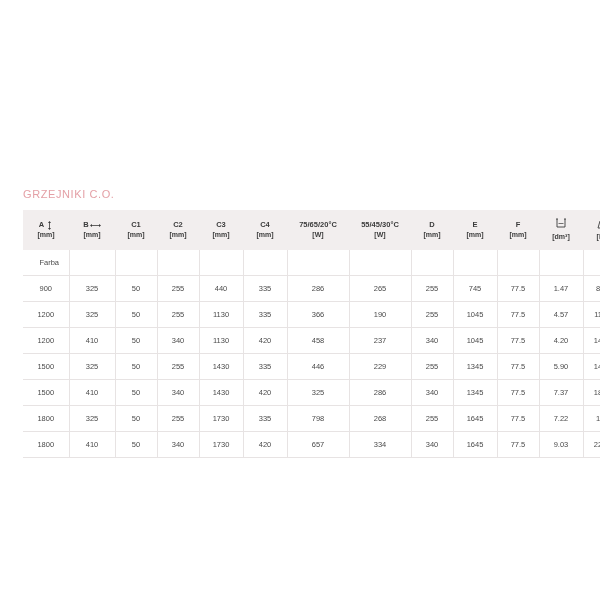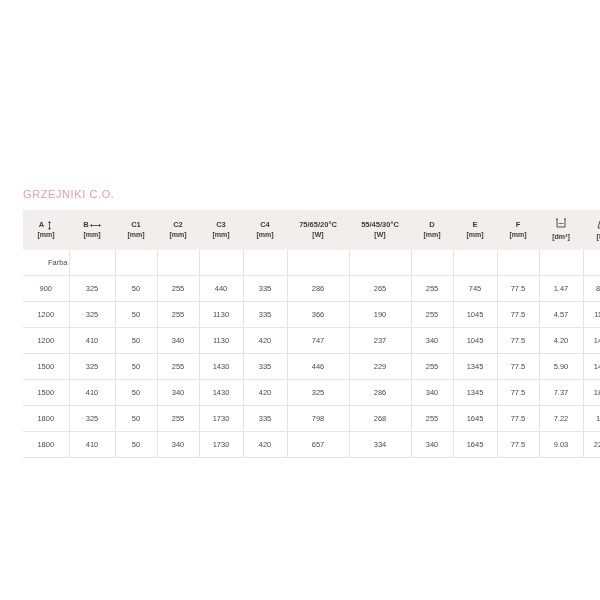--- a/index.html
+++ b/index.html
@@ -63,21 +63,21 @@
     height: 25px;
     border-bottom: 1px solid #e7e3e3;
     border-right: 1px solid #e7e3e3;
     padding: 0 1px;
     font-family: "Liberation Sans", sans-serif;
   }
   table.spec td:last-child {
     border-right: none;
   }
   table.spec tr.subhead td {
-    text-align: right;
+    text-align: center;
     padding-left: 8px;
     color: #4a4a4a;
   }
   table.spec tr.subhead td.empty {
     border-right: 1px solid #e7e3e3;
   }
   .hdr-sym {
     display: inline-block;
     position: relative;
   }
@@ -244,21 +244,21 @@
         <td>11.88</td>
       </tr>
 
       <tr>
         <td>1200</td>
         <td>410</td>
         <td>50</td>
         <td>340</td>
         <td>1130</td>
         <td>420</td>
-        <td>747</td>
+        <td>458</td>
         <td>237</td>
         <td>340</td>
         <td>1045</td>
         <td>77.5</td>
         <td>4.20</td>
         <td>14.87</td>
       </tr>
 
       <tr>
         <td>1500</td>

